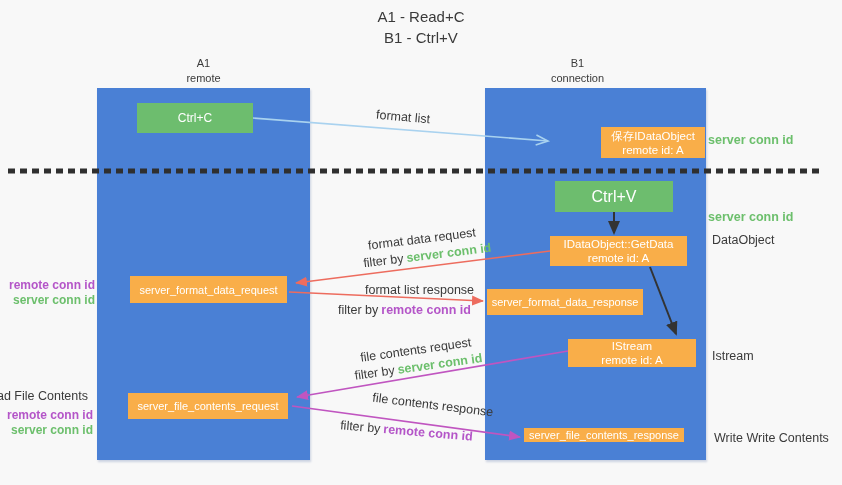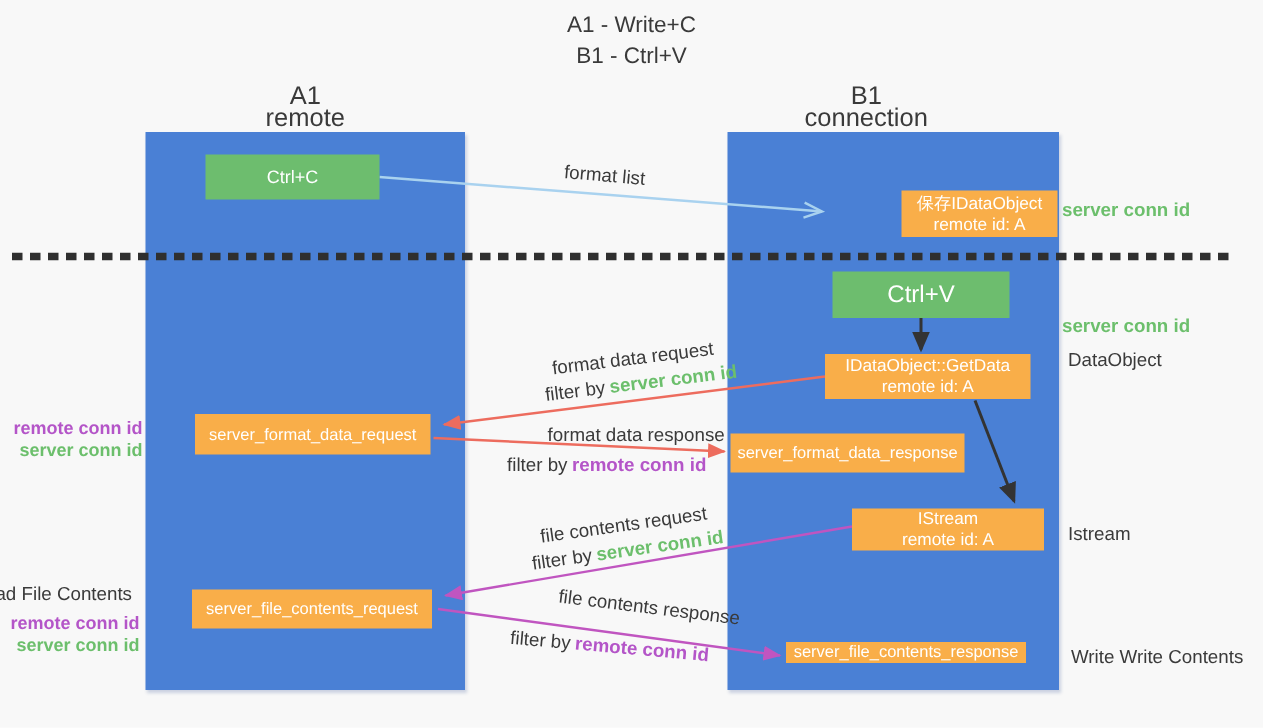--- a/index.html
+++ b/index.html
@@ -2,21 +2,21 @@
 <html><head>
 <meta charset="utf-8">
 <style>
   html,body{margin:0;padding:0;}
   .canvas{
     position:relative;width:842px;height:485px;background:#f8f8f8;
     font-family:"Liberation Sans",sans-serif;overflow:hidden;
   }
   .title{position:absolute;top:6px;left:0;width:842px;text-align:center;
     font-size:15px;line-height:21px;color:#3a3a3a;z-index:4;}
-  .colhead{position:absolute;top:56px;text-align:center;font-size:17px;
+  .colhead{position:absolute;top:56px;text-align:center;font-size:11px;
     line-height:15px;color:#3a3a3a;z-index:4;}
   .col{position:absolute;top:88px;height:372px;background:#4a80d5;
     box-shadow:1px 2px 2px rgba(70,100,160,0.25);z-index:1;}
   .arrows{position:absolute;left:0;top:0;z-index:2;pointer-events:none;}
   .box{position:absolute;display:flex;flex-direction:column;align-items:center;
     justify-content:center;color:#ffffff;white-space:nowrap;z-index:3;
     font-size:11.5px;line-height:14px;text-align:right;}
   .green{background:#6dbd6e;}
   .orange{background:#f9ae49;}
   .lbl{position:absolute;font-size:12.5px;color:#3a3a3a;white-space:nowrap;z-index:4;}
@@ -27,21 +27,21 @@
   .rot{transform-origin:center center;}
   .ctr{text-align:center;line-height:17px;}
   .pref{margin-right:3px;}
 </style>
 </head>
 <body>
 
 <div class="canvas">
 
   <div class="title">
-    <div>A1 - Write+C</div>
+    <div>A1 - Read+C</div>
     <div>B1 - Ctrl+V</div>
   </div>
 
   <div class="colhead" style="left:97px;width:213px;">
     <div>A1</div>
     <div>remote</div>
   </div>
   <div class="colhead" style="left:467px;width:221px;">
     <div>B1</div>
     <div>connection</div>
@@ -140,21 +140,21 @@
 
   <div class="lbl rot" style="left:376px;top:110px;transform:rotate(5deg);">format list</div>
 
   <div class="lbl rot ctr" style="left:362px;top:231px;width:122px;transform:rotate(-7deg);">
     <div>format data request</div>
     <div>
       <span class="pref">filter by</span><span class="green-t">server conn id</span>
     </div>
   </div>
 
-  <div class="lbl" style="left:365px;top:283px;">format data response</div>
+  <div class="lbl" style="left:365px;top:283px;">format list response</div>
   <div class="lbl" style="left:338px;top:303px;">
     <span class="pref">filter by</span><span class="purple-t">remote conn id</span>
   </div>
 
   <div class="lbl rot ctr" style="left:353px;top:342px;width:128px;transform:rotate(-8deg);">
     <div>file contents request</div>
     <div>
       <span class="pref">filter by</span><span class="green-t">server conn id</span>
     </div>
   </div>

